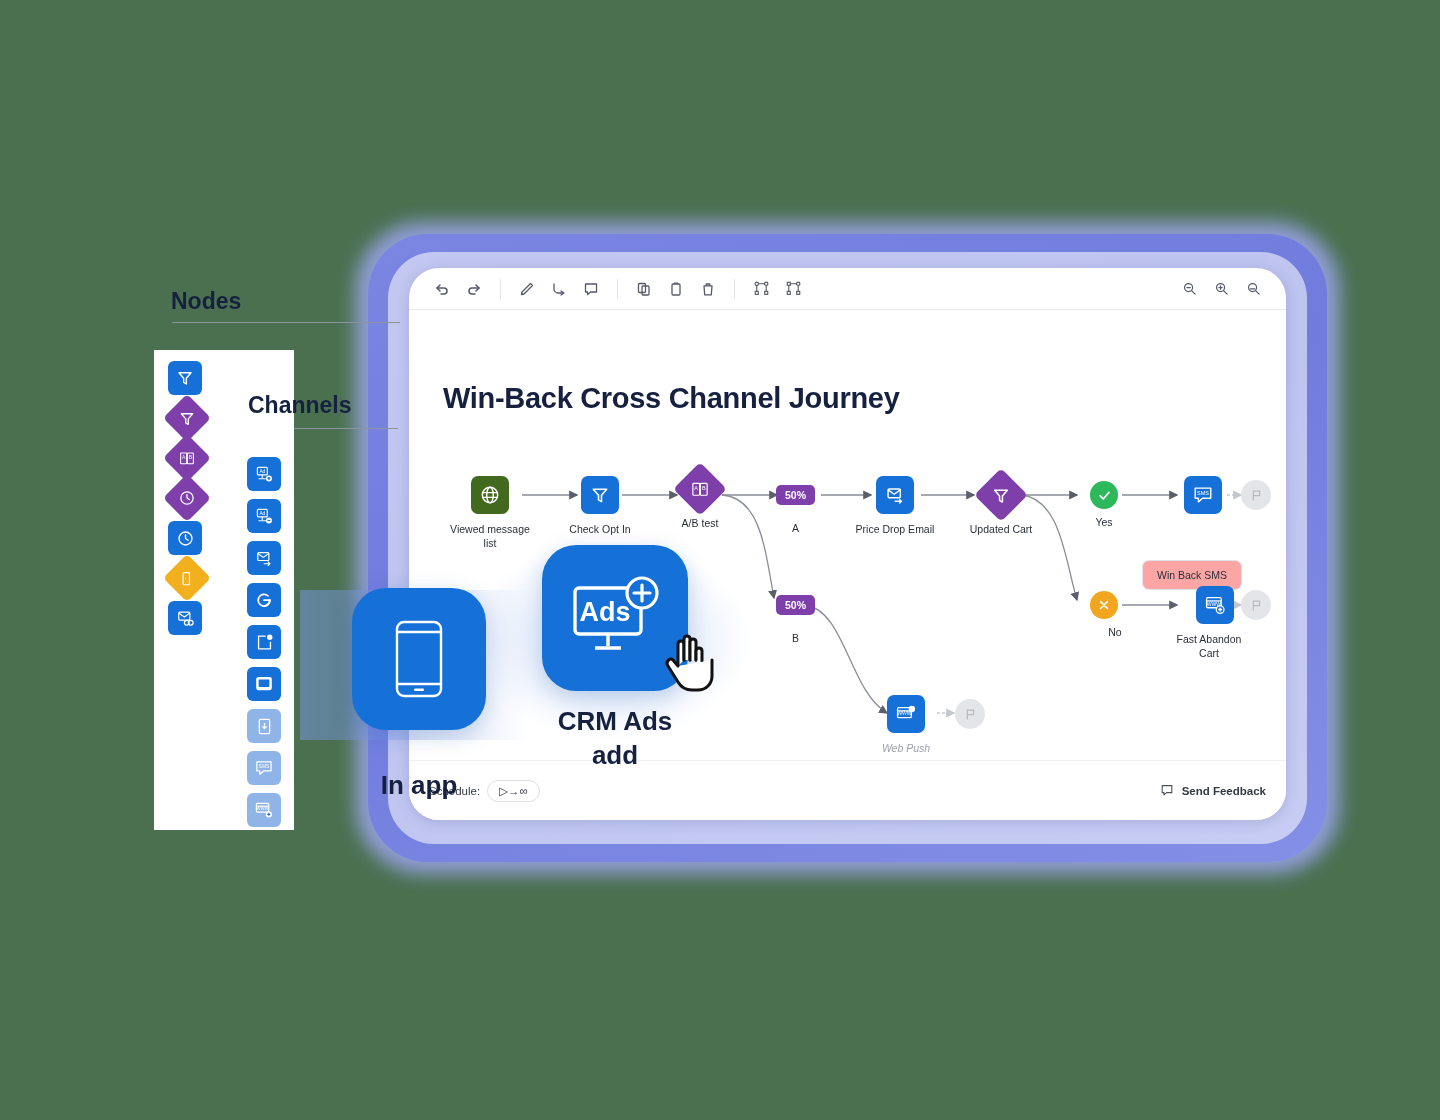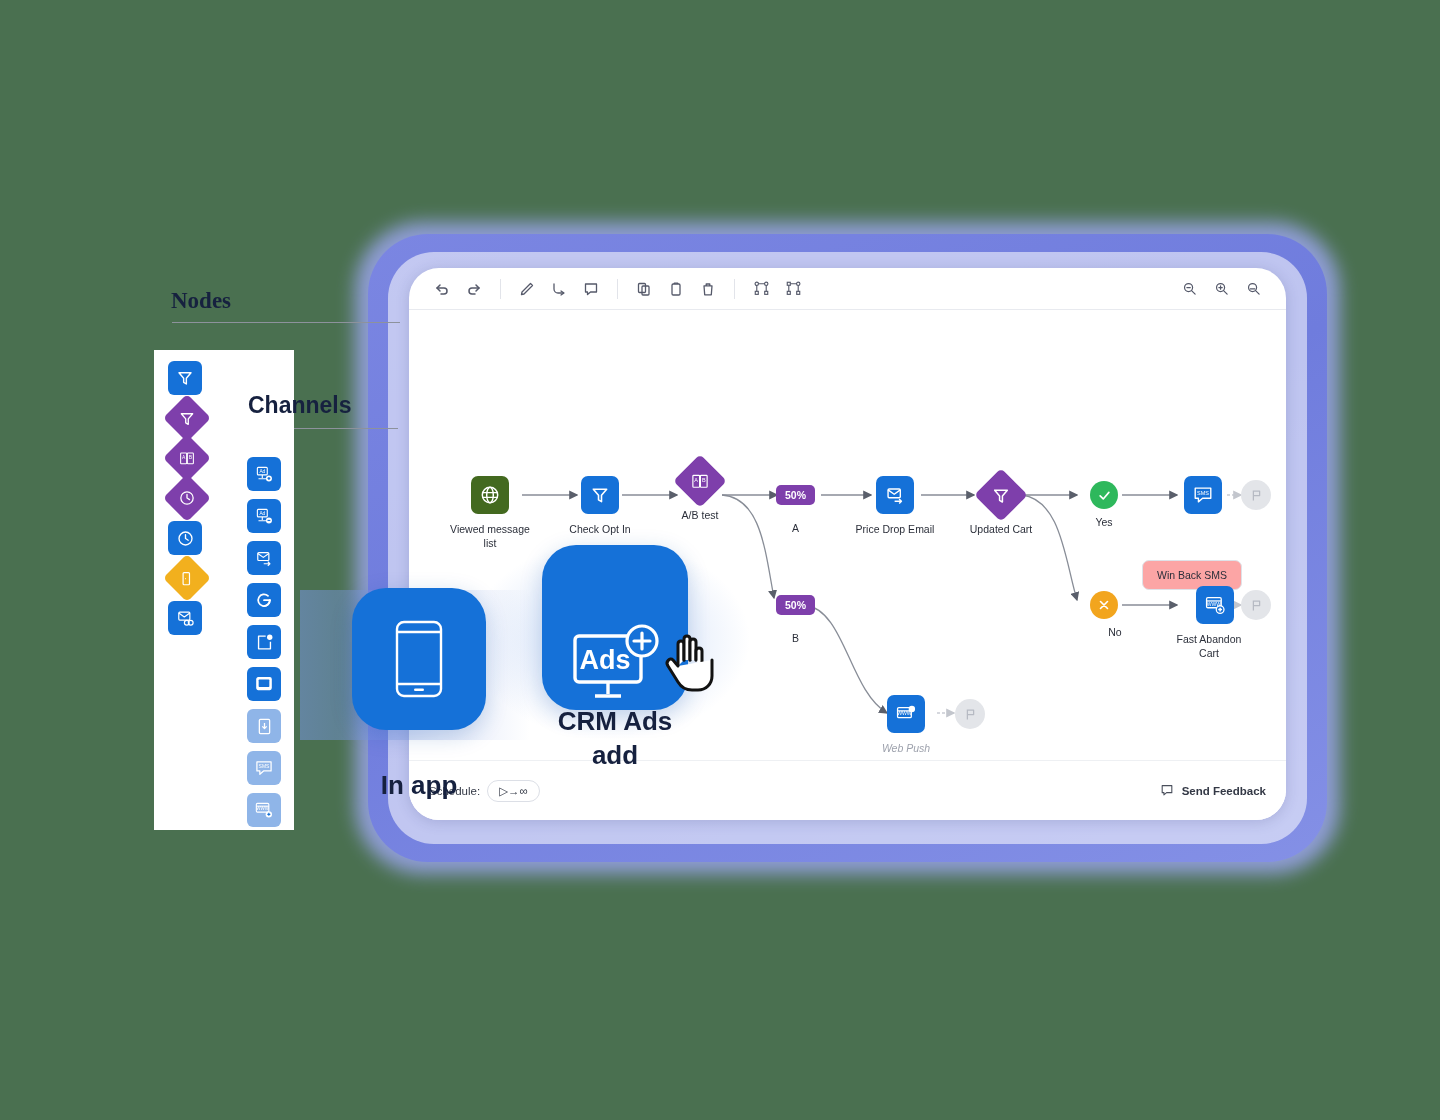--- a/index.html
+++ b/index.html
@@ -335,20 +335,21 @@
     <div class="tb-btn">
       <svg width="15" height="15" viewBox="0 0 16 16" fill="none" stroke="currentColor" stroke-width="1.3" stroke-linecap="round">
         <circle cx="7" cy="7" r="4.3"></circle>
           <path d="M10.2 10.2L14 14M4.6 8.4h4.8"></path>
         </svg>
     </div>
   </div>
 
   <div id="canvas">
 
+    <div id="journey-title">Win-Back Cross Channel Journey</div>
 
     <svg class="edges" width="877" height="483">
       <defs>
         <marker id="ah" markerWidth="7" markerHeight="7" refX="6" refY="3.5" orient="auto">
           <path d="M0,0 L7,3.5 L0,7 z" fill="#5a5f6b"></path>
         </marker>
         <marker id="ahl" markerWidth="7" markerHeight="7" refX="6" refY="3.5" orient="auto">
           <path d="M0,0 L7,3.5 L0,7 z" fill="#c3c6cd"></path>
         </marker>
       </defs>
@@ -389,21 +390,21 @@
 
     <div class="node" style="left:172px; top:166px;">
       <div class="node-icon sq-blue">
         <svg width="20" height="20" viewBox="0 0 24 24" fill="none" stroke="#fff" stroke-width="1.9" stroke-linejoin="round">
           <path d="M4 5h16l-6.2 7.3V20l-3.6-2.2v-5.5z"></path>
           </svg>
       </div>
       <div class="node-label">Check Opt In</div>
     </div>
 
-    <div class="node" style="left:272px; top:152px;">
+    <div class="node" style="left:272px; top:160px;">
       <div class="diamond">
         <svg width="19" height="19" viewBox="0 0 24 24" fill="none" stroke="#fff" stroke-width="1.5">
           <rect x="3" y="4" width="8.5" height="15" rx="1"></rect>
             <rect x="12.5" y="4" width="8.5" height="15" rx="1"></rect>
           <text x="7.2" y="13" font-size="7" fill="#fff" stroke="none" text-anchor="middle" font-family="sans-serif">A</text>
           <text x="16.8" y="13" font-size="7" fill="#fff" stroke="none" text-anchor="middle" font-family="sans-serif">B</text>
           </svg>
       </div>
       <div class="node-label">A/B test</div>
     </div>
@@ -523,21 +524,21 @@
       </span>
       <span>Send Feedback</span>
     </div>
   </div>
 
 </div>
 
 <div class="leader" style="left:172px; top:322px; width:228px;"></div>
 <div class="leader" style="left:248px; top:428px; width:150px;"></div>
 
-<div class="callout-title" style="left:171px; top:288px;font-family:Liberation Serif, serif;">Nodes</div>
+<div class="callout-title" style="left:171px; top:288px;">Nodes</div>
 <div class="callout-title" style="left:248px; top:392px;">Channels</div>
 
 <div id="palette">
 
   <div class="pal-col" id="pal-nodes">
     <div class="pal-sq">
       <svg width="18" height="18" viewBox="0 0 24 24" fill="none" stroke="#fff" stroke-width="1.9" stroke-linejoin="round">
         <path d="M4 5h16l-6.2 7.3V20l-3.6-2.2v-5.5z"></path>
         </svg>
     </div>
@@ -675,21 +676,21 @@
 
 <div class="feature-card" style="left:352px; top:588px; width:134px; height:142px;">
   <svg width="56" height="82" viewBox="0 0 56 82" fill="none" stroke="#fff" stroke-width="2.4" stroke-linejoin="round">
     <rect x="6" y="4" width="44" height="74" rx="7"></rect>
     <path d="M6 14h44M6 66h44"></path>
     <rect x="23" y="70.5" width="10" height="2.6" rx="1.3" fill="#fff" stroke="none"></rect>
   </svg>
 </div>
 <div class="feature-caption" style="left:352px; top:768px; width:134px;">In app</div>
 
-<div class="feature-card" style="left:542px; top:545px; width:146px; height:165px;align-items:flex-end;">
+<div class="feature-card" style="left:542px; top:545px; width:146px; height:146px;">
   <svg width="96" height="88" viewBox="0 0 96 88" fill="none" stroke="#fff" stroke-width="3.4" stroke-linejoin="round">
     <rect x="8" y="14" width="66" height="46" rx="4"></rect>
     <path d="M41 60v12M28 74h26"></path>
     <text x="38" y="47" font-size="27" fill="#fff" stroke="none" text-anchor="middle" font-family="Liberation Sans, sans-serif" font-weight="bold">Ads</text>
     <circle cx="75" cy="19" r="15" fill="#1571d8" stroke="#fff" stroke-width="3.2"></circle>
     <path d="M75 11v16M67 19h16" stroke="#fff" stroke-width="3.2" stroke-linecap="round"></path>
   </svg>
 </div>
 <div id="hand-cursor">
   <svg width="60" height="72" viewBox="0 0 60 72" fill="#ffffff" stroke="#121212" stroke-width="3" stroke-linejoin="round" stroke-linecap="round">

